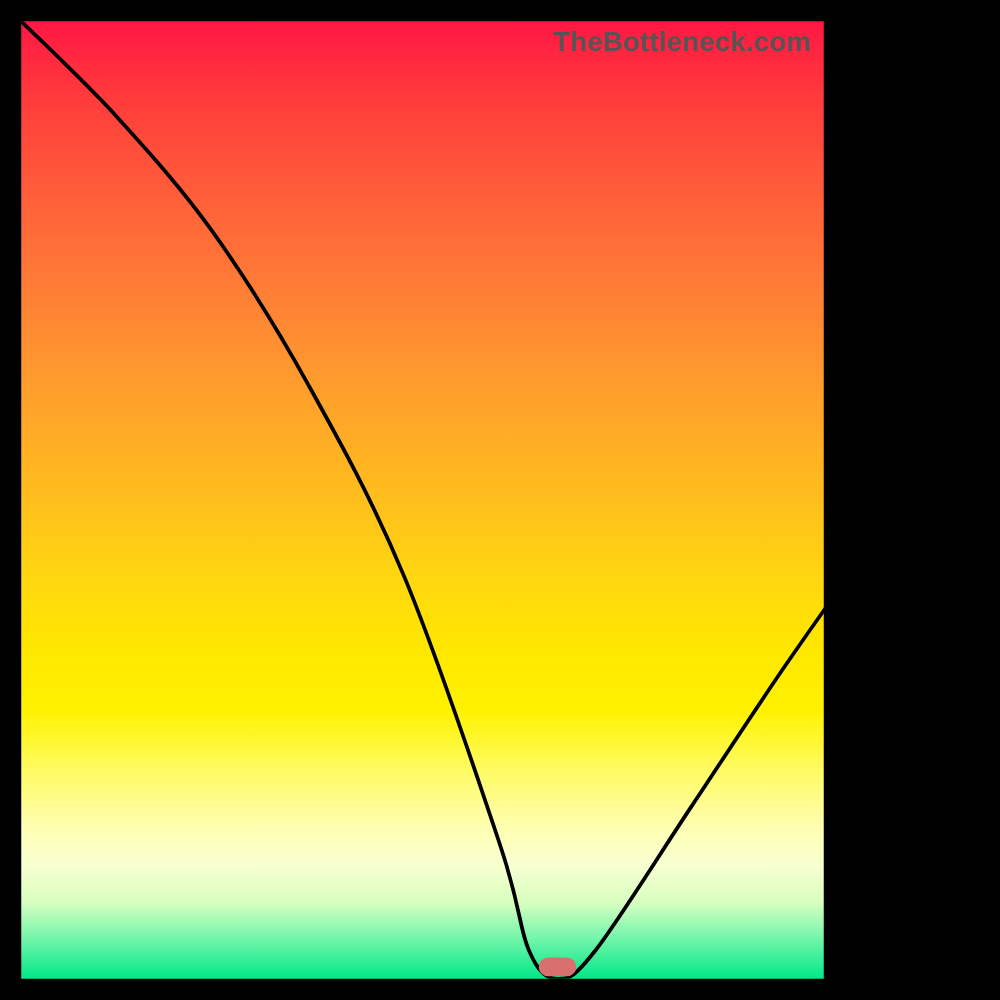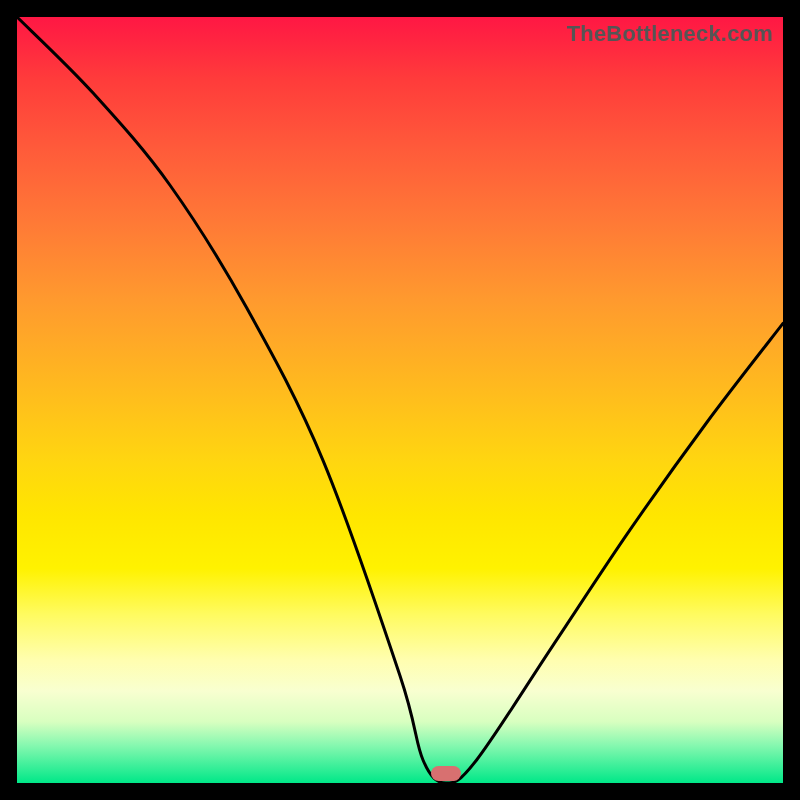--- a/index.html
+++ b/index.html
@@ -7,21 +7,21 @@
   .container {
     width: 800px;
     height: 800px;
     background: #000;
     position: relative;
   }
   .plot-area {
     position: absolute;
     left: 17px;
     top: 17px;
-    width: 766px;
+    width: 642px;
     height: 766px;
     background: linear-gradient(to bottom,
       #ff1744 0%,
       #ff3b3b 8%,
       #ff5a3a 17%,
       #ff7a36 27%,
       #ff9a2e 37%,
       #ffb91f 48%,
       #ffd610 58%,
       #ffe600 65%,

